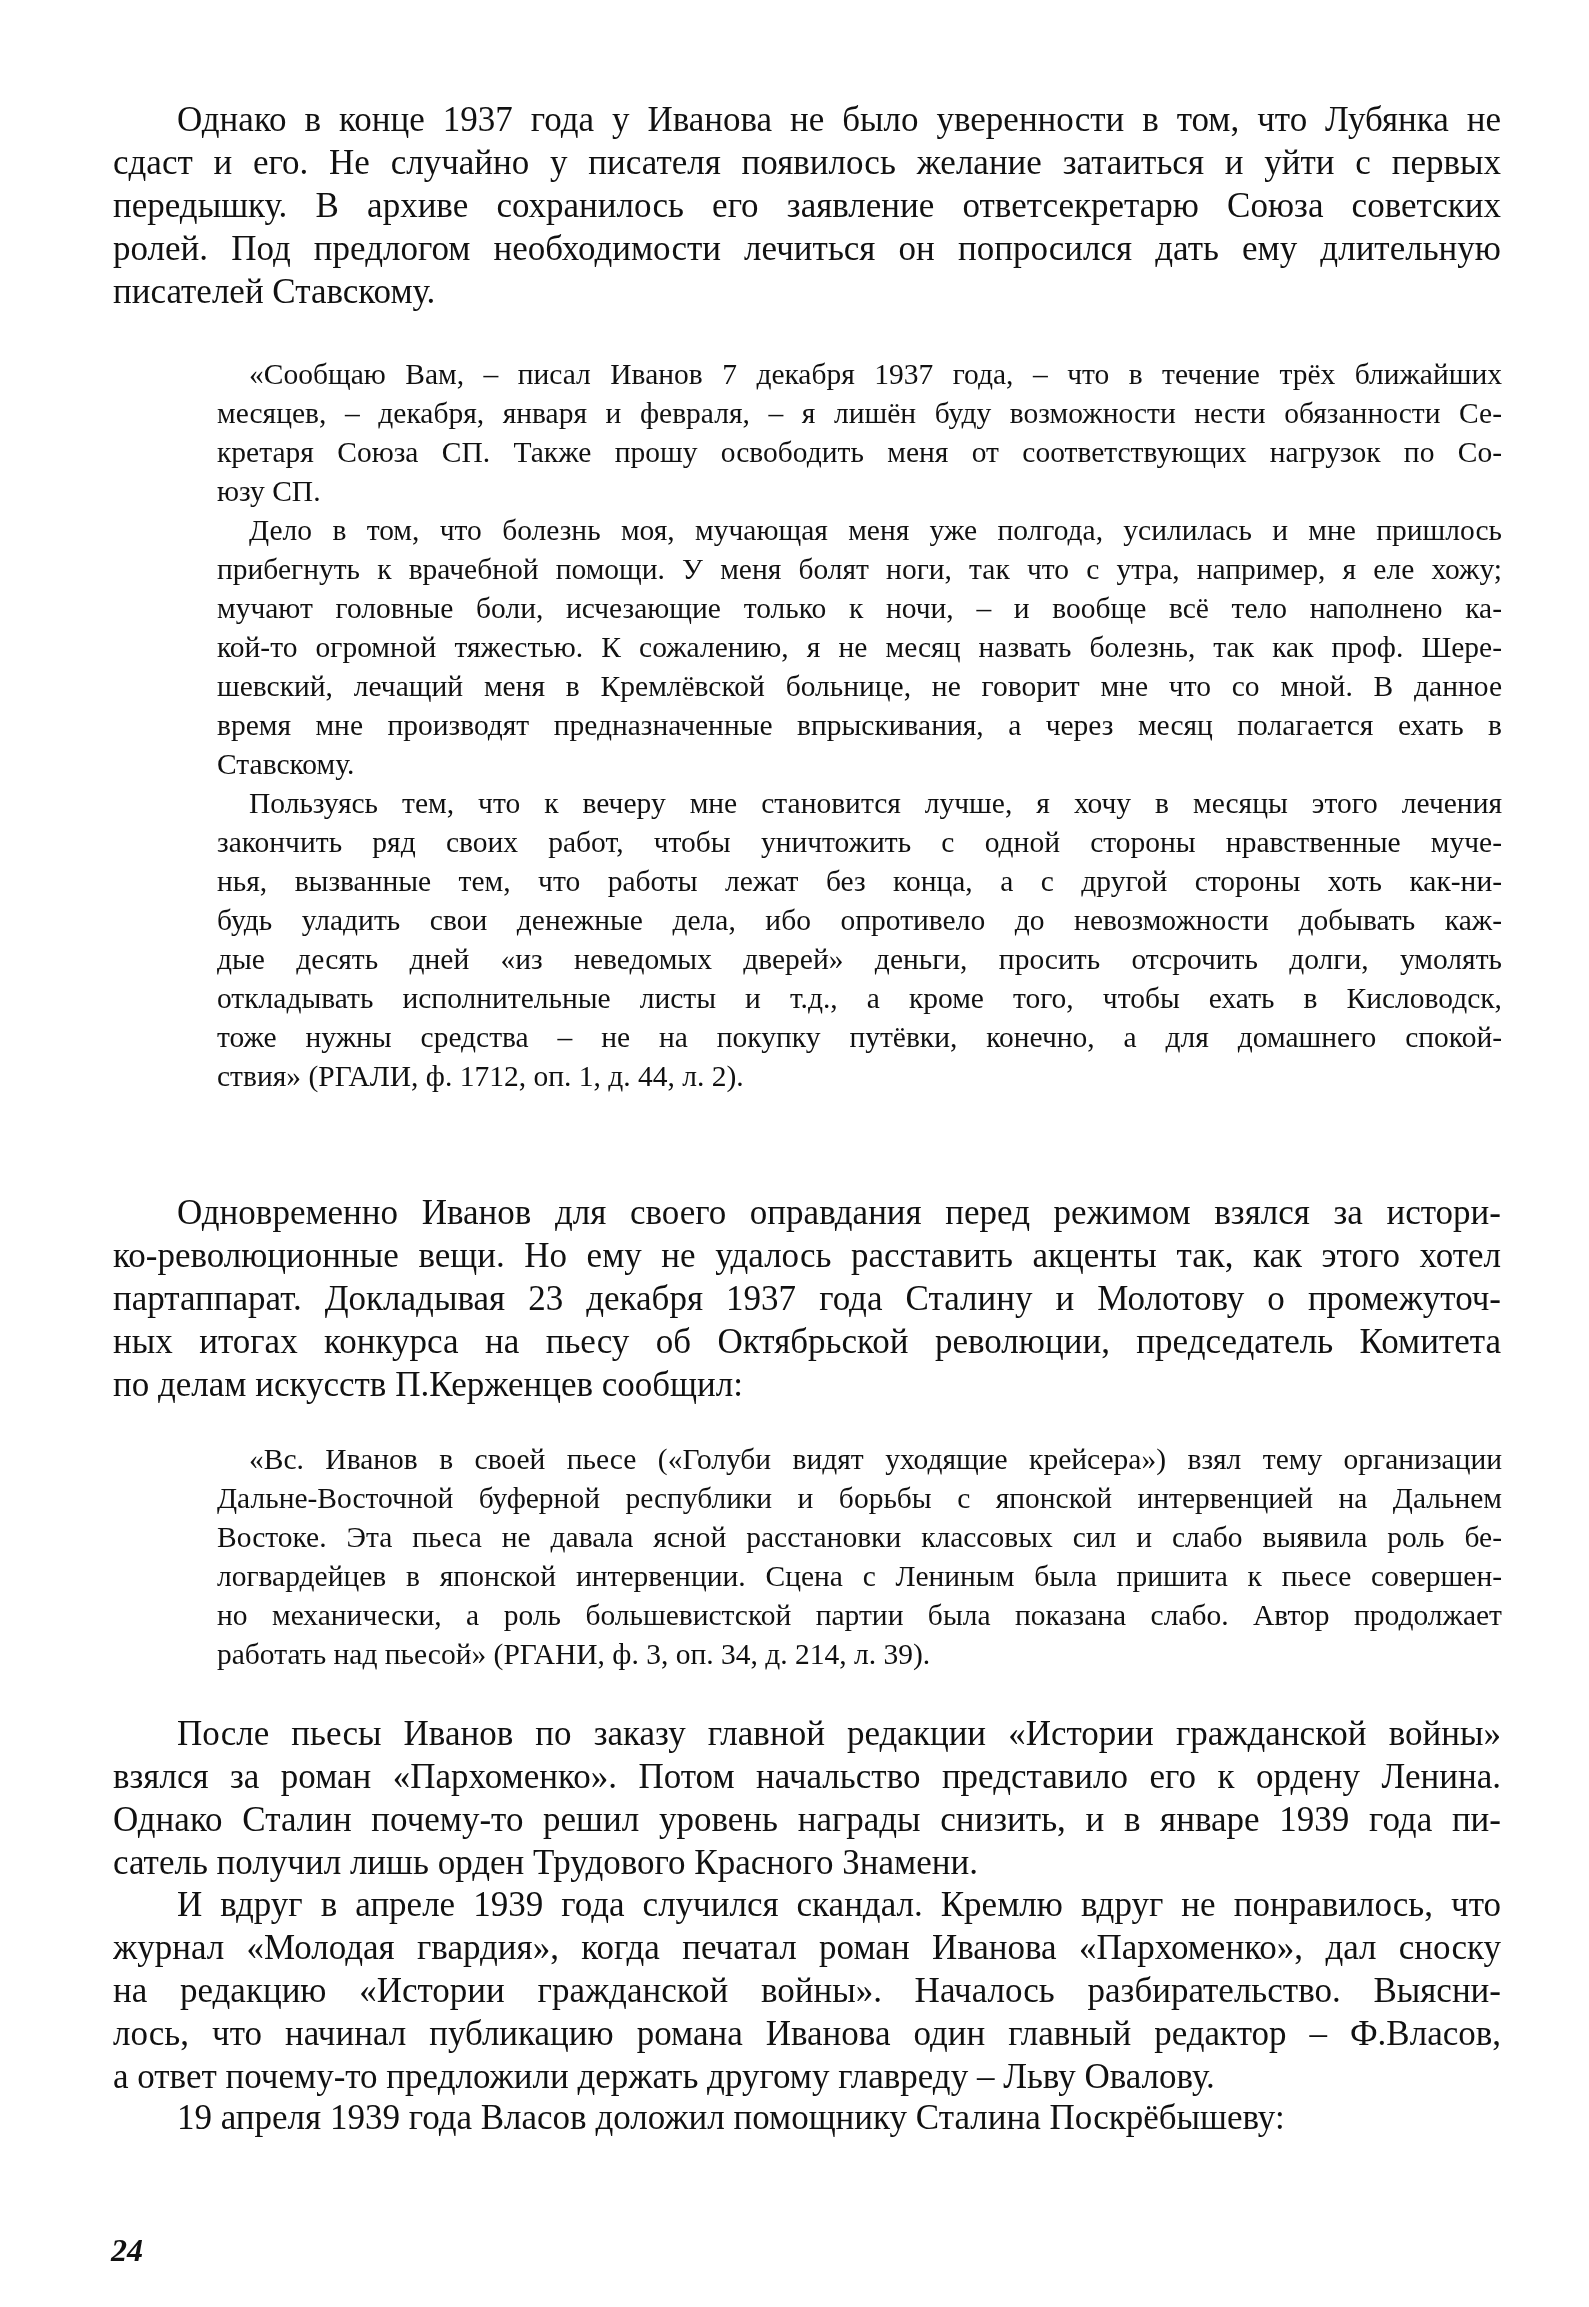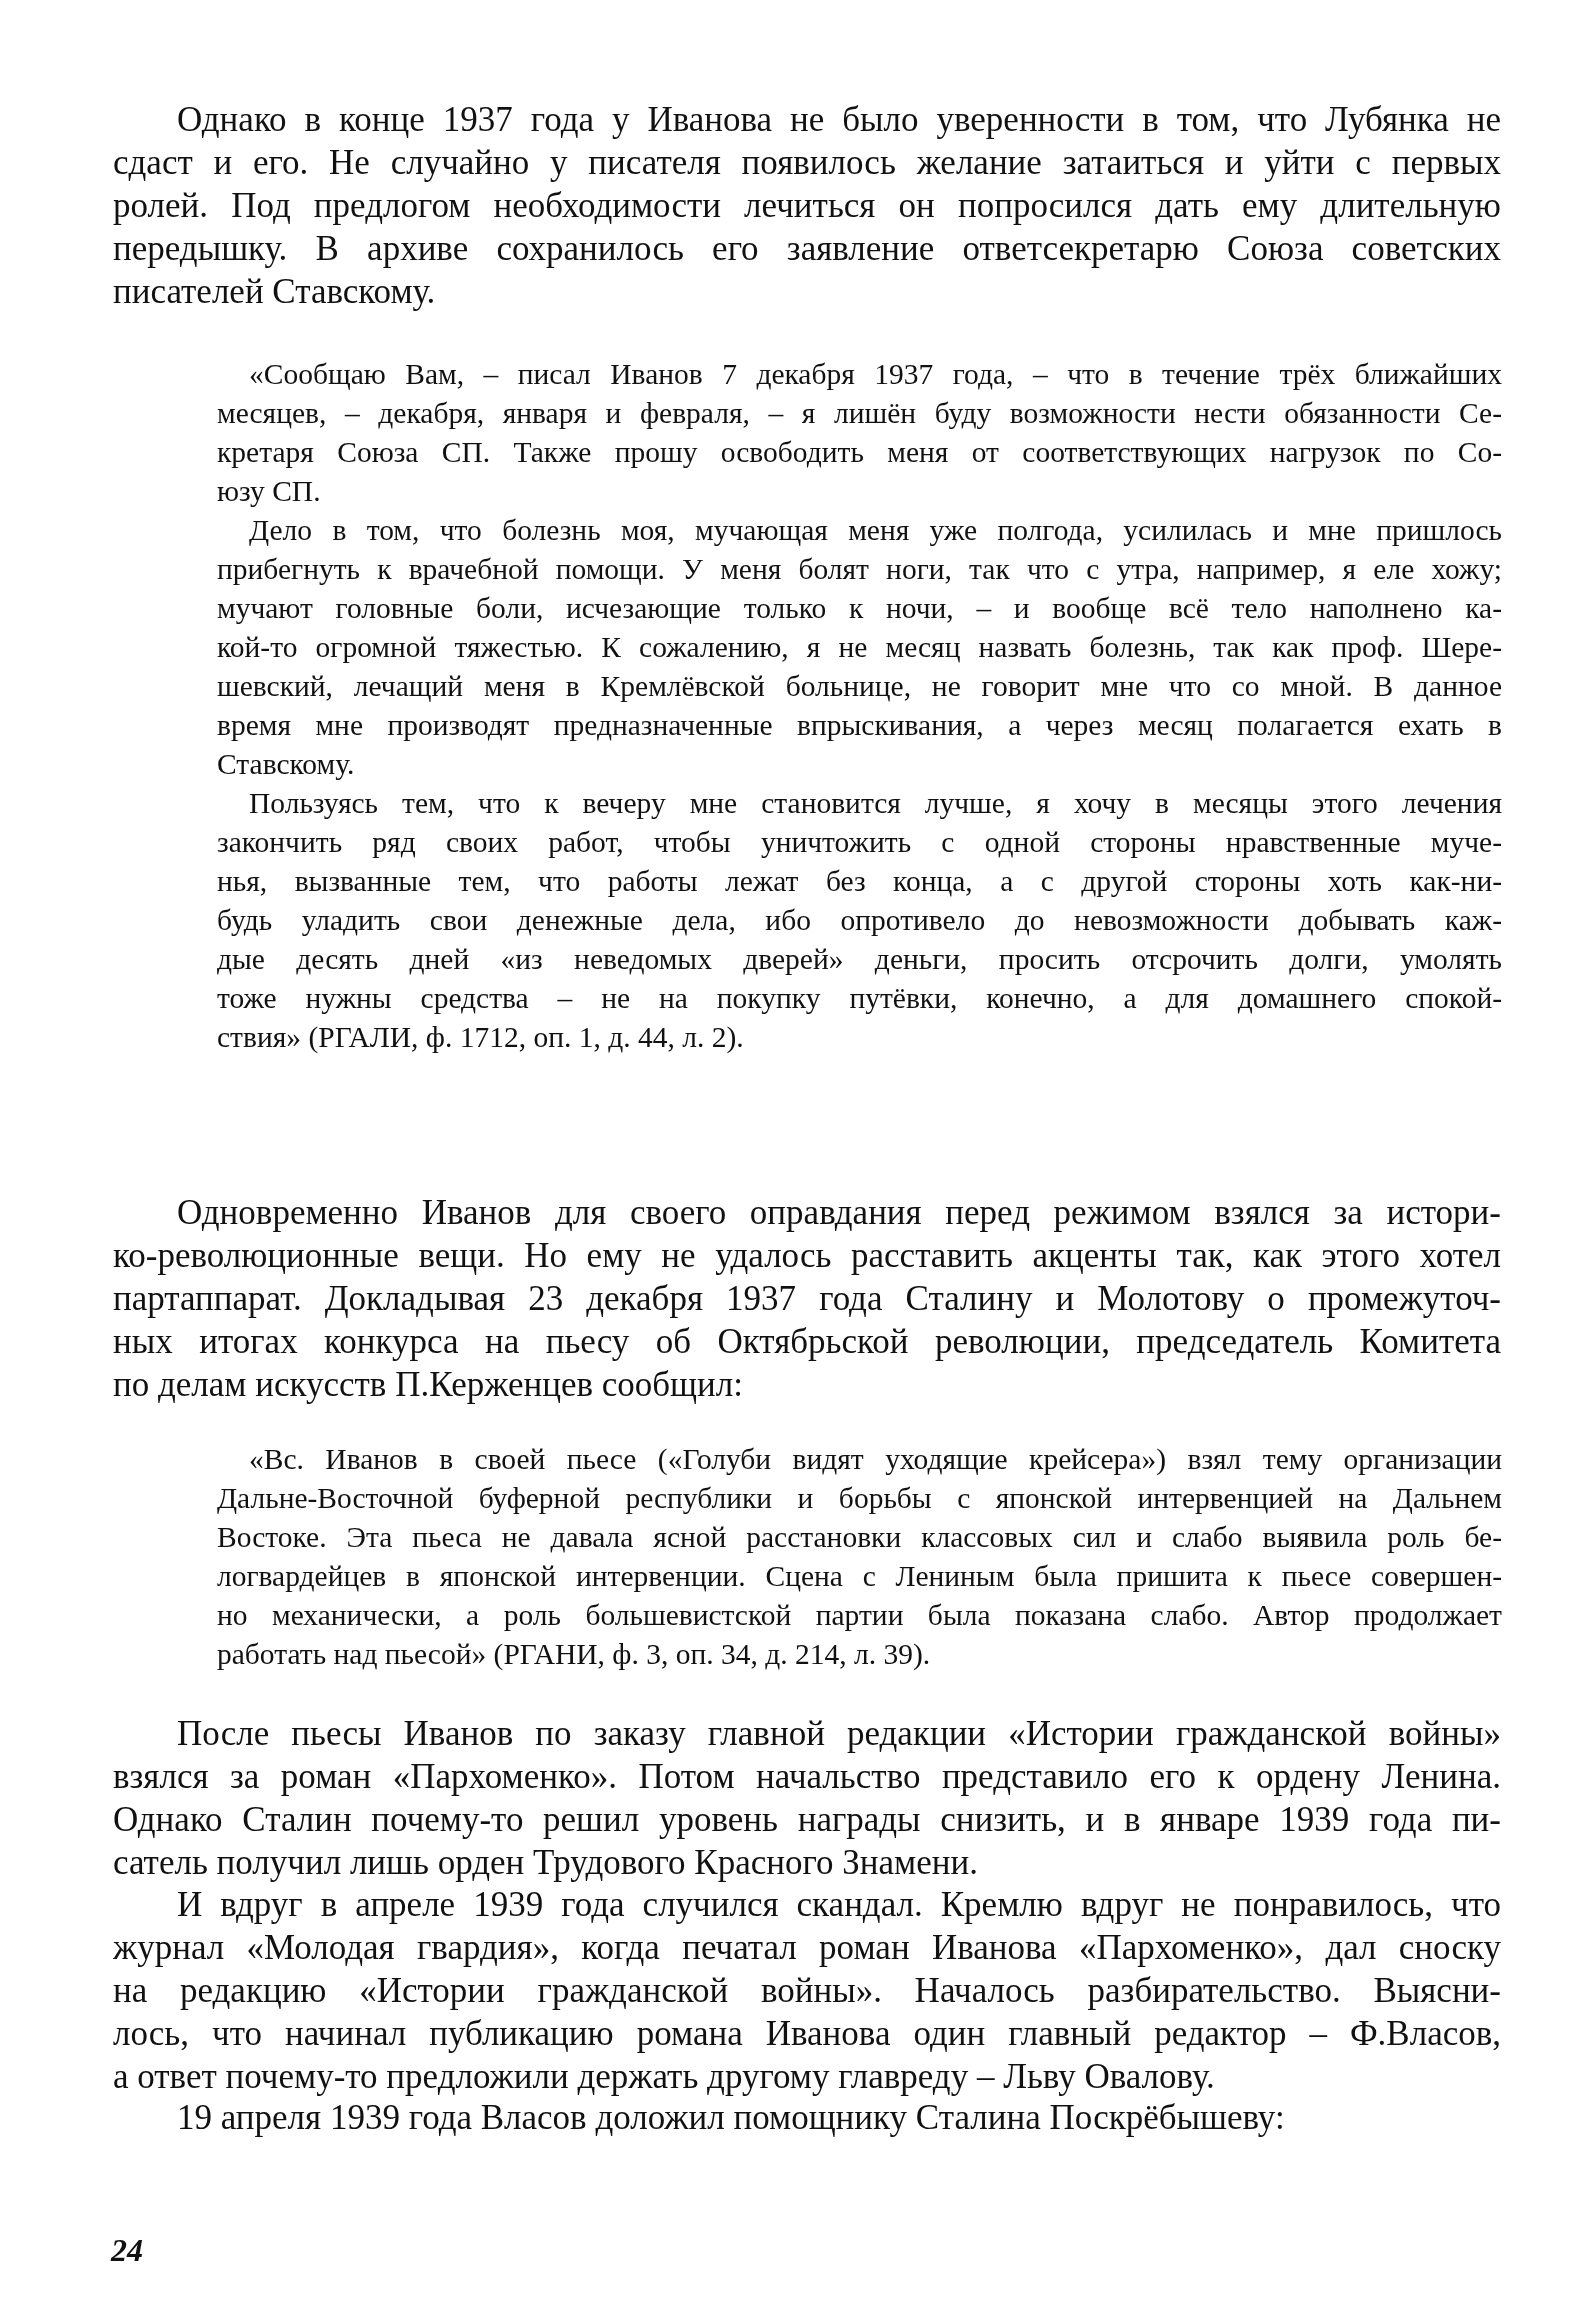--- a/index.html
+++ b/index.html
@@ -64,22 +64,22 @@
   }
 </style>
 </head>
 <body>
 
 <div class="page">
 
   <div class="body-block" style="top:98px;">
     <span class="line indent">Однако в конце 1937 года у Иванова не было уверенности в том, что Лубянка не</span>
     <span class="line">сдаст и его. Не случайно у писателя появилось желание затаиться и уйти с первых</span>
+    <span class="line">передышку. В архиве сохранилось его заявление ответсекретарю Союза советских</span>
     <span class="line">ролей. Под предлогом необходимости лечиться он попросился дать ему длительную</span>
-    <span class="line">передышку. В архиве сохранилось его заявление ответсекретарю Союза советских</span>
     <span class="line last">писателей Ставскому.</span>
   </div>
 
   <div class="quote-block" style="top:355px;">
     <span class="line indent">«Сообщаю Вам, – писал Иванов 7 декабря 1937 года, – что в течение трёх ближайших</span>
     <span class="line">месяцев, – декабря, января и февраля, – я лишён буду возможности нести обязанности Се-</span>
     <span class="line">кретаря Союза СП. Также прошу освободить меня от соответствующих нагрузок по Со-</span>
     <span class="line last">юзу СП.</span>
 
     <span class="line indent">Дело в том, что болезнь моя, мучающая меня уже полгода, усилилась и мне пришлось</span>
@@ -88,20 +88,21 @@
     <span class="line">кой-то огромной тяжестью. К сожалению, я не месяц назвать болезнь, так как проф. Шере-</span>
     <span class="line">шевский, лечащий меня в Кремлёвской больнице, не говорит мне что со мной. В данное</span>
     <span class="line">время мне производят предназначенные впрыскивания, а через месяц полагается ехать в</span>
     <span class="line last">Ставскому.</span>
 
     <span class="line indent">Пользуясь тем, что к вечеру мне становится лучше, я хочу в месяцы этого лечения</span>
     <span class="line">закончить ряд своих работ, чтобы уничтожить с одной стороны нравственные муче-</span>
     <span class="line">нья, вызванные тем, что работы лежат без конца, а с другой стороны хоть как-ни-</span>
     <span class="line">будь уладить свои денежные дела, ибо опротивело до невозможности добывать каж-</span>
     <span class="line">дые десять дней «из неведомых дверей» деньги, просить отсрочить долги, умолять</span>
+    <span class="line">откладывать исполнительные листы и т.д., а кроме того, чтобы ехать в Кисловодск,</span>
     <span class="line">тоже нужны средства – не на покупку путёвки, конечно, а для домашнего спокой-</span>
     <span class="line last">ствия» (РГАЛИ, ф. 1712, оп. 1, д. 44, л. 2).</span>
   </div>
 
   <div class="body-block" style="top:1191px;">
     <span class="line indent">Одновременно Иванов для своего оправдания перед режимом взялся за истори-</span>
     <span class="line">ко-революционные вещи. Но ему не удалось расставить акценты так, как этого хотел</span>
     <span class="line">партаппарат. Докладывая 23 декабря 1937 года Сталину и Молотову о промежуточ-</span>
     <span class="line">ных итогах конкурса на пьесу об Октябрьской революции, председатель Комитета</span>
     <span class="line last">по делам искусств П.Керженцев сообщил:</span>

